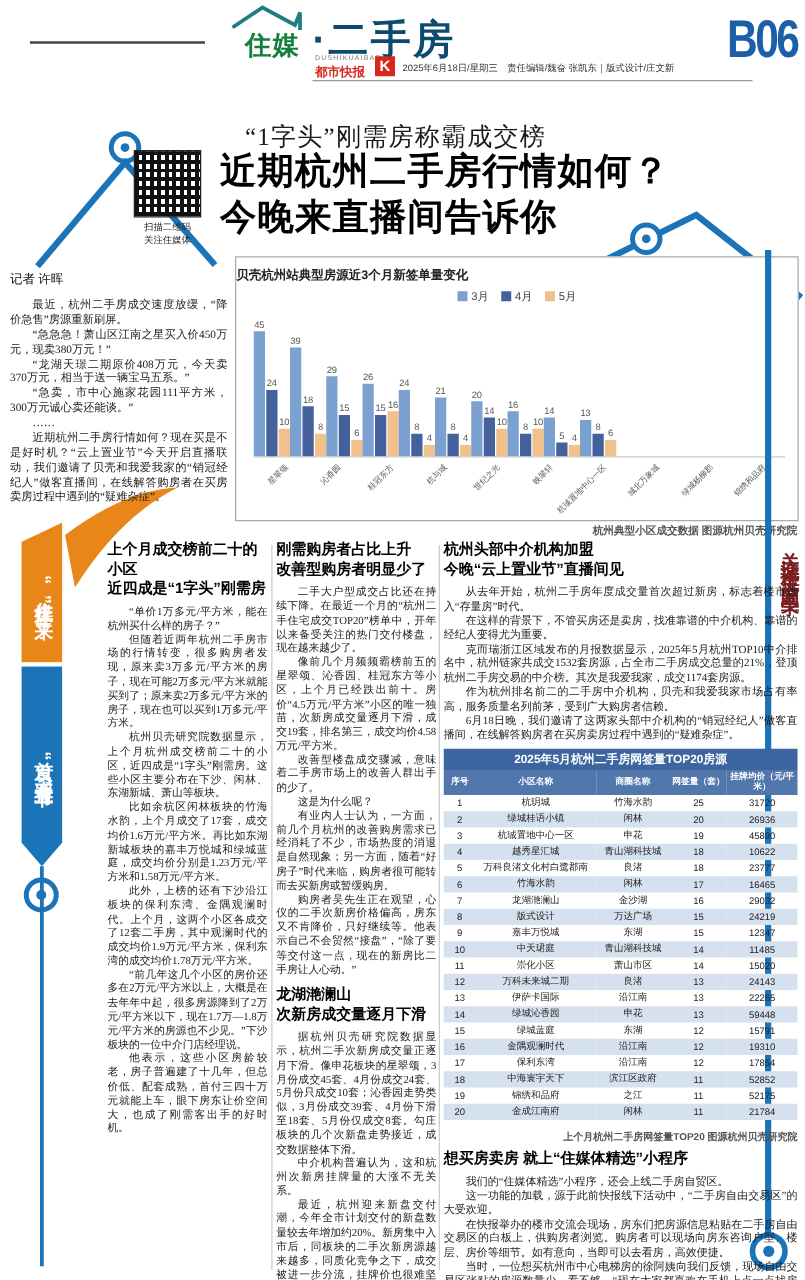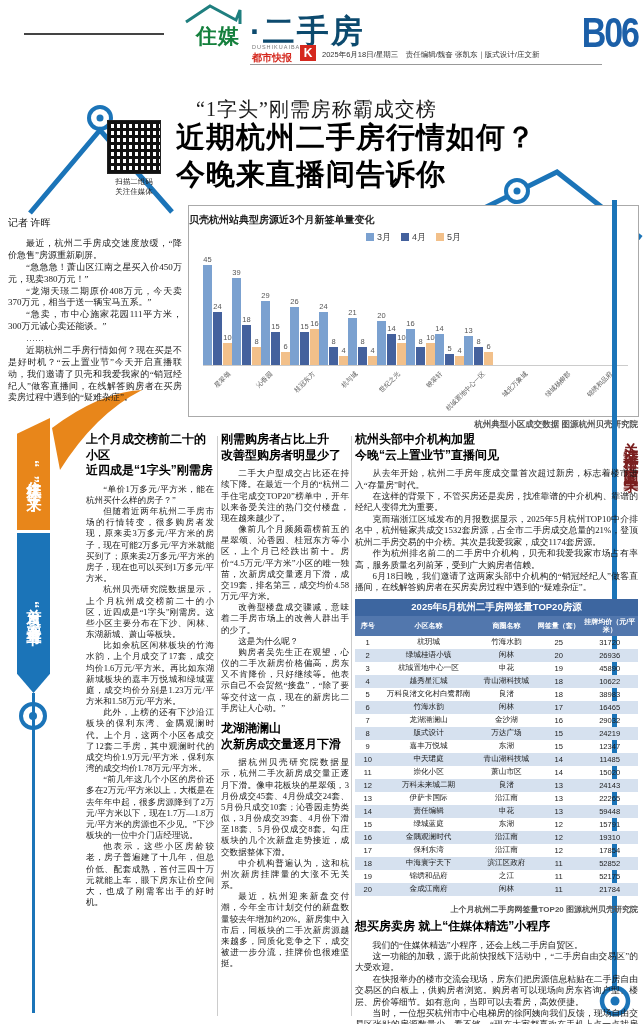--- a/index.html
+++ b/index.html
@@ -376,20 +376,21 @@
   <div class="art" id="col2">
     <h3>
       <span>刚需购房者占比上升</span><br>
       <span>改善型购房者明显少了</span>
     </h3>
     <div>
         <p>二手大户型成交占比还在持续下降。在最近一个月的“杭州二手住宅成交TOP20”榜单中，开年以来备受关注的热门交付楼盘，现在越来越少了。</p>
         <p>像前几个月频频霸榜前五的星翠颂、沁香园、桂冠东方等小区，上个月已经跌出前十。房价“4.5万元/平方米”小区的唯一独苗，次新房成交量逐月下滑，成交19套，排名第三，成交均价4.58万元/平方米。</p>
         <p>改善型楼盘成交骤减，意味着二手房市场上的改善人群出手的少了。</p>
         <p>这是为什么呢？</p>
+        <p>有业内人士认为，一方面，前几个月杭州的改善购房需求已经消耗了不少，市场热度的消退是自然现象；另一方面，随着“好房子”时代来临，购房者很可能转而去买新房或暂缓购房。</p>
         <p>购房者吴先生正在观望，心仪的二手次新房价格偏高，房东又不肯降价，只好继续等。他表示自己不会贸然“接盘”，“除了要等交付这一点，现在的新房比二手房让人心动。”</p>
       </div>
     <h3 class="mid">
       <span>龙湖滟澜山</span><br>
       <span>次新房成交量逐月下滑</span>
     </h3>
     <div>
         <p>据杭州贝壳研究院数据显示，杭州二手次新房成交量正逐月下滑。像申花板块的星翠颂，3月份成交45套、4月份成交24套、5月份只成交10套；沁香园走势类似，3月份成交39套、4月份下滑至18套、5月份仅成交8套。勾庄板块的几个次新盘走势接近，成交数据整体下滑。</p>
         <p>中介机构普遍认为，这和杭州次新房挂牌量的大涨不无关系。</p>
         <p>最近，杭州迎来新盘交付潮，今年全市计划交付的新盘数量较去年增加约20%。新房集中入市后，同板块的二手次新房源越来越多，同质化竞争之下，成交被进一步分流，挂牌价也很难坚挺。</p>
@@ -447,21 +448,21 @@
             <td>越秀星汇城</td>
             <td>青山湖科技城</td>
             <td>18</td>
             <td>10622</td>
           </tr>
           <tr>
             <td>5</td>
             <td>万科良渚文化村白鹭郡南</td>
             <td>良渚</td>
             <td>18</td>
-            <td>38983</td>
+            <td>23777</td>
           </tr>
           <tr>
             <td>6</td>
             <td>竹海水韵</td>
             <td>闲林</td>
             <td>17</td>
             <td>16465</td>
           </tr>
           <tr>
             <td>7</td>
@@ -507,21 +508,21 @@
           </tr>
           <tr>
             <td>13</td>
             <td>伊萨卡国际</td>
             <td>沿江南</td>
             <td>13</td>
             <td>22265</td>
           </tr>
           <tr>
             <td>14</td>
-            <td>责任编辑</td>
+            <td>绿城沁香园</td>
             <td>申花</td>
             <td>13</td>
             <td>59448</td>
           </tr>
           <tr>
             <td>15</td>
             <td>绿城蓝庭</td>
             <td>东湖</td>
             <td>12</td>
             <td>15791</td>

